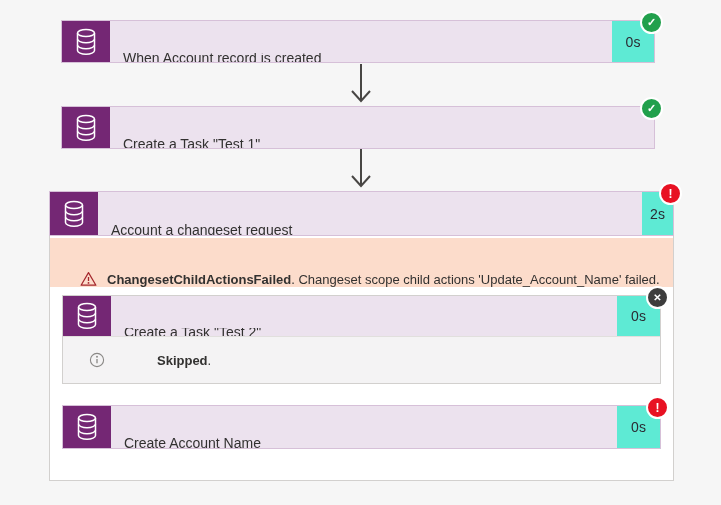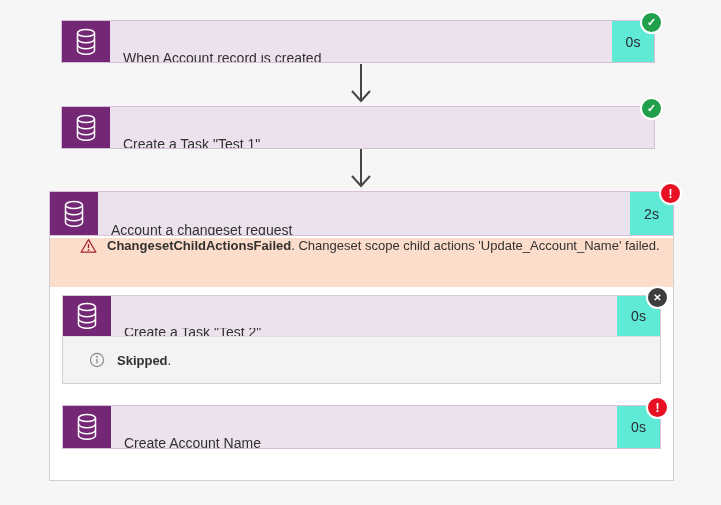--- a/index.html
+++ b/index.html
@@ -37,40 +37,40 @@
   .arrow{position:absolute;width:24px;height:42px;}
   .scope{
     position:absolute;left:49px;top:191px;width:625px;height:290px;
     background:#ffffff;border:1px solid #d2d0ce;box-sizing:border-box;
   }
   .scope-header{
     position:relative;display:flex;align-items:stretch;height:43px;
     margin:-1px -1px 0 -1px;background:#ece2ee;
     border:1px solid rgba(116,39,116,0.18);box-sizing:content-box;
   }
-  .scope-header .dur{width:43px;}
+  .scope-header .dur{width:31px;}
   .err-band{
     margin-top:2px;height:49px;background:#fcdccb;
-    display:flex;align-items:flex-start;padding-left:30px;
+    display:flex;align-items:flex-end;padding-left:30px;
     font-size:13px;color:#323130;
   }
   .err-band .w-icon{flex:none;margin-right:10px;display:flex;}
   .err-code{font-weight:bold;}
   .inner-group{
     position:relative;margin:8px 12px 0 12px;
     border:1px solid #d2d0ce;background:#fff;
   }
   .inner-card{
     display:flex;align-items:stretch;height:40px;background:#ece2ee;
   }
   .inner-card .dur{width:43px;}
   .skip-row{
     height:46px;background:#f4f3f4;border-top:1px solid #e1dfdd;
     display:flex;align-items:center;padding-left:26px;
-    font-size:13px;color:#323130;
+    font-size:13px;color:#323130;gap:40px;
   }
   .skip-row .i-icon{flex:none;margin-right:12px;display:flex;}
   .skip-txt{font-weight:bold;}
   .inner-solo{
     position:relative;margin:21px 12px 0 12px;height:44px;
     display:flex;align-items:stretch;background:#ece2ee;
     border:1px solid rgba(116,39,116,0.18);box-sizing:border-box;
   }
   .inner-solo .dur{width:43px;}
 </style>

